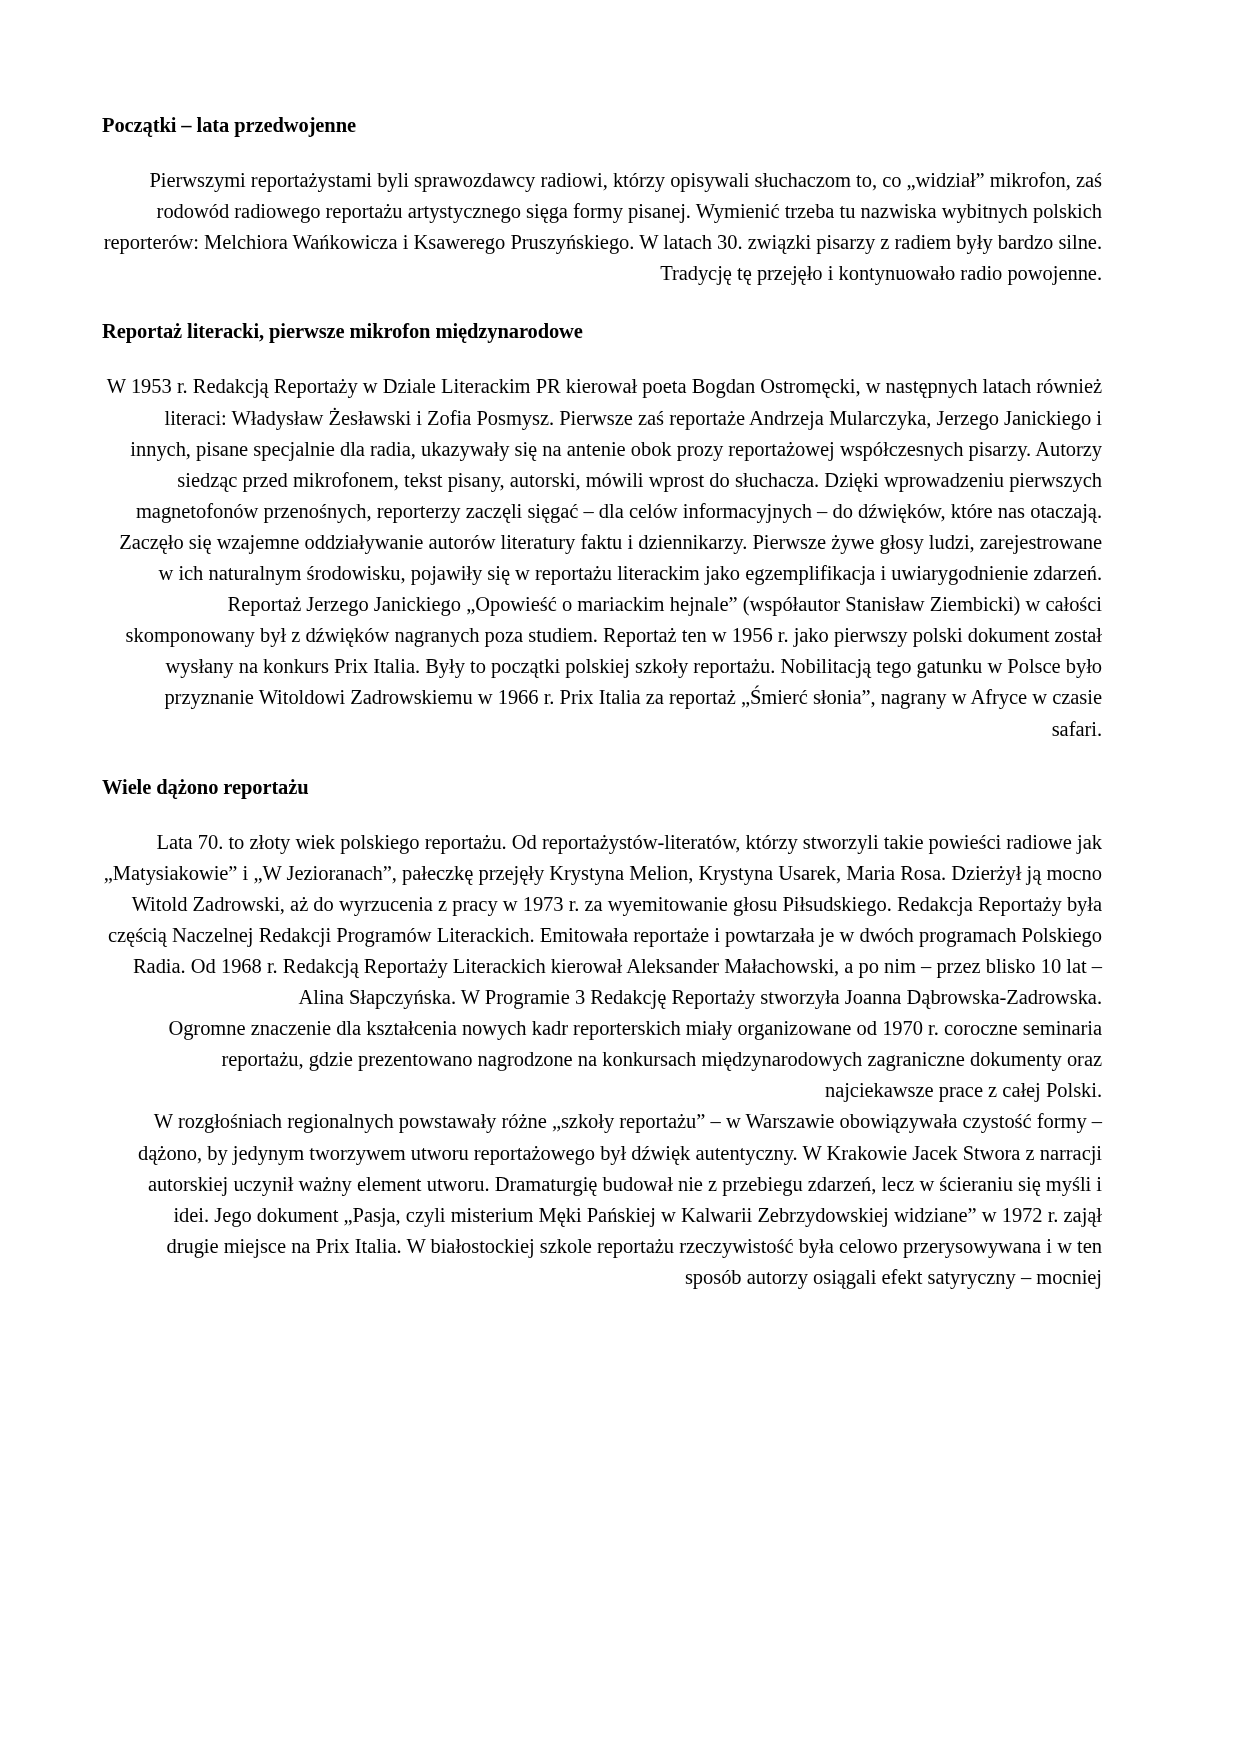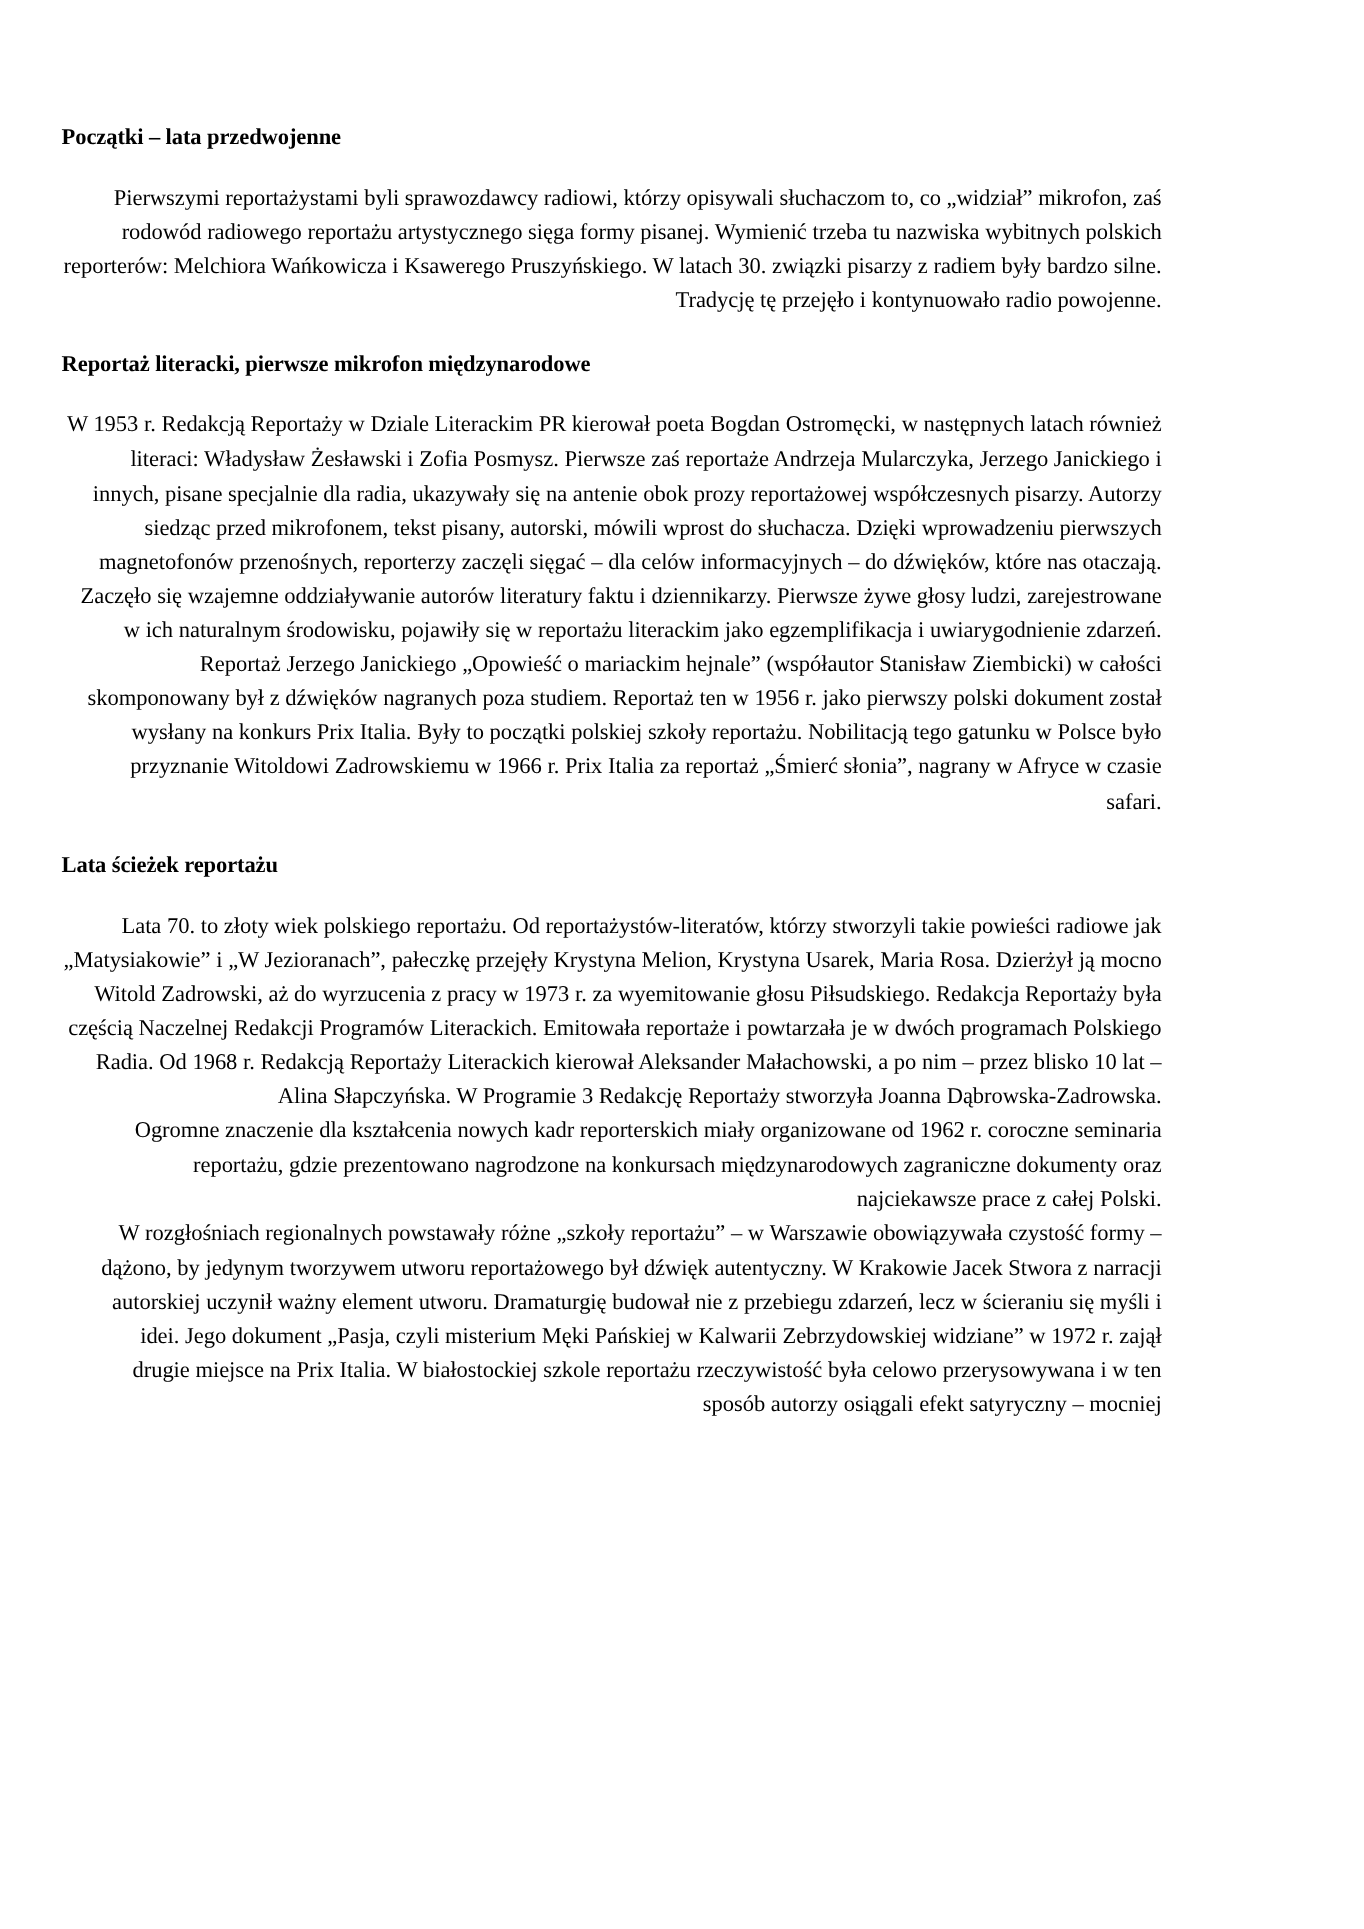--- a/index.html
+++ b/index.html
@@ -12,21 +12,21 @@
     height: 1754px;
     font-family: "Liberation Serif", "DejaVu Serif", serif;
     color: #000000;
     -webkit-font-smoothing: antialiased;
   }
   .page {
     position: relative;
     width: 1063px;
     height: 1754px;
     box-sizing: border-box;
-    padding: 112px 128px 0 56px;
+    padding: 112px 128px 0 102px;
     background: #ffffff;
   }
   .doc-body {
     width: 1000px;
   }
   h2.section-heading {
     font-family: "Liberation Serif", "DejaVu Serif", serif;
     font-size: 20.5px;
     font-weight: bold;
     line-height: 1.32;
@@ -68,21 +68,21 @@
     <div class="block-gap"></div>
 
     <h2 class="section-heading">Reportaż literacki, pierwsze mikrofon międzynarodowe</h2>
     <div class="para-group">
       <p class="para">W 1953 r. Redakcją Reportaży w Dziale Literackim PR kierował poeta Bogdan Ostromęcki, w następnych latach również literaci: Władysław Żesławski i Zofia Posmysz. Pierwsze zaś reportaże Andrzeja Mularczyka, Jerzego Janickiego i innych, pisane specjalnie dla radia, ukazywały się na antenie obok prozy reportażowej współczesnych pisarzy. Autorzy siedząc przed mikrofonem, tekst pisany, autorski, mówili wprost do słuchacza. Dzięki wprowadzeniu pierwszych magnetofonów przenośnych, reporterzy zaczęli sięgać – dla celów informacyjnych – do dźwięków, które nas otaczają. Zaczęło się wzajemne oddziaływanie autorów literatury faktu i dziennikarzy. Pierwsze żywe głosy ludzi, zarejestrowane w ich naturalnym środowisku, pojawiły się w reportażu literackim jako egzemplifikacja i uwiarygodnienie zdarzeń.</p>
       <p class="para">Reportaż Jerzego Janickiego „Opowieść o mariackim hejnale” (współautor Stanisław Ziembicki) w całości skomponowany był z dźwięków nagranych poza studiem. Reportaż ten w 1956 r. jako pierwszy polski dokument został wysłany na konkurs Prix Italia. Były to początki polskiej szkoły reportażu. Nobilitacją tego gatunku w Polsce było przyznanie Witoldowi Zadrowskiemu w 1966 r. Prix Italia za reportaż „Śmierć słonia”, nagrany w Afryce w czasie safari.</p>
     </div>
 
     <div class="block-gap"></div>
 
-    <h2 class="section-heading">Lata ścieżek reportażu</h2>
+    <h2 class="section-heading">Wiele dążono reportażu</h2>
     <div class="para-group">
       <p class="para">Lata 70. to złoty wiek polskiego reportażu. Od reportażystów-literatów, którzy stworzyli takie powieści radiowe jak „Matysiakowie” i „W Jezioranach”, pałeczkę przejęły Krystyna Melion, Krystyna Usarek, Maria Rosa. Dzierżył ją mocno Witold Zadrowski, aż do wyrzucenia z pracy w 1973 r. za wyemitowanie głosu Piłsudskiego. Redakcja Reportaży była częścią Naczelnej Redakcji Programów Literackich. Emitowała reportaże i powtarzała je w dwóch programach Polskiego Radia. Od 1968 r. Redakcją Reportaży Literackich kierował Aleksander Małachowski, a po nim – przez blisko 10 lat – Alina Słapczyńska. W Programie 3 Redakcję Reportaży stworzyła Joanna Dąbrowska-Zadrowska.</p>
-      <p class="para">Ogromne znaczenie dla kształcenia nowych kadr reporterskich miały organizowane od 1962 r. coroczne seminaria reportażu, gdzie prezentowano nagrodzone na konkursach międzynarodowych zagraniczne dokumenty oraz najciekawsze prace z całej Polski.</p>
+      <p class="para">Ogromne znaczenie dla kształcenia nowych kadr reporterskich miały organizowane od 1970 r. coroczne seminaria reportażu, gdzie prezentowano nagrodzone na konkursach międzynarodowych zagraniczne dokumenty oraz najciekawsze prace z całej Polski.</p>
       <p class="para">W rozgłośniach regionalnych powstawały różne „szkoły reportażu” – w Warszawie obowiązywała czystość formy – dążono, by jedynym tworzywem utworu reportażowego był dźwięk autentyczny. W Krakowie Jacek Stwora z narracji autorskiej uczynił ważny element utworu. Dramaturgię budował nie z przebiegu zdarzeń, lecz w ścieraniu się myśli i idei. Jego dokument „Pasja, czyli misterium Męki Pańskiej w Kalwarii Zebrzydowskiej widziane” w 1972 r. zajął drugie miejsce na Prix Italia. W białostockiej szkole reportażu rzeczywistość była celowo przerysowywana i w ten sposób autorzy osiągali efekt satyryczny – mocniej</p>
     </div>
 
   </div>
 </div>
 
 </body></html>

